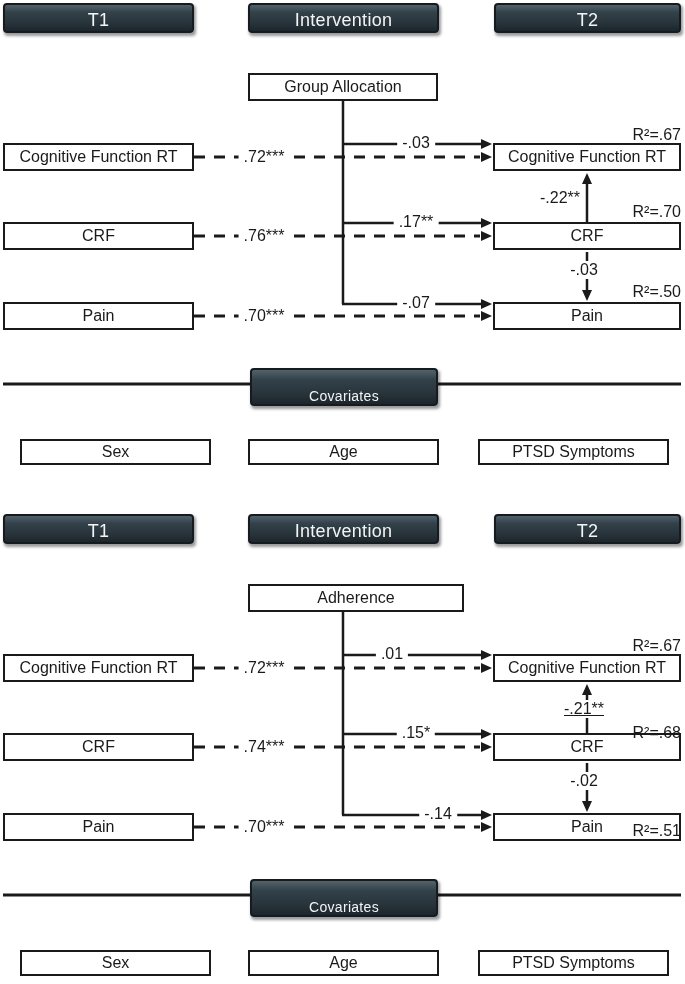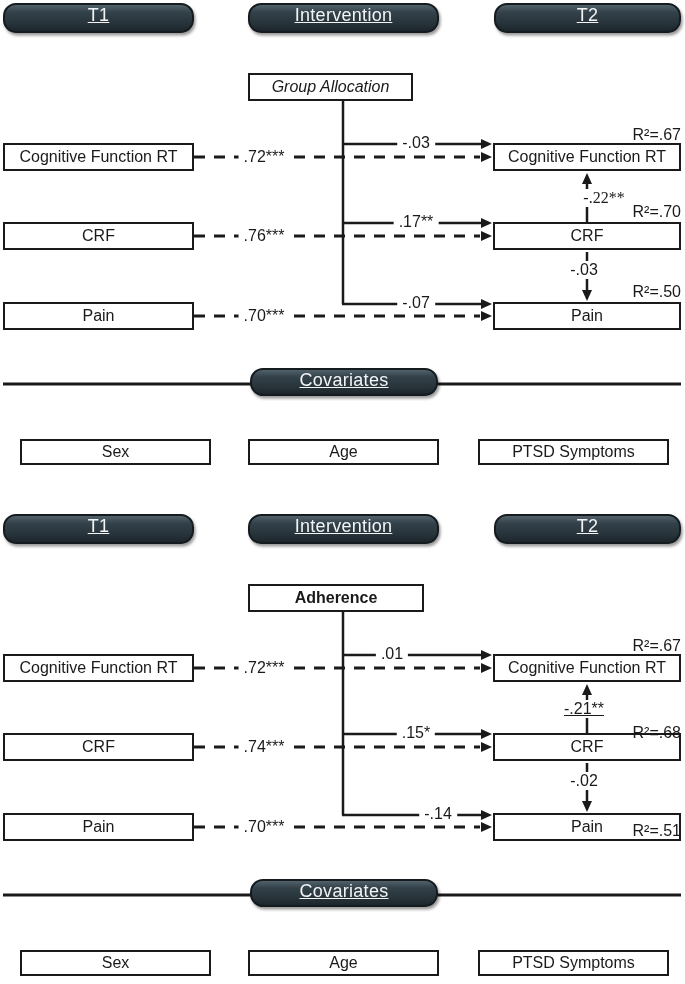--- a/index.html
+++ b/index.html
@@ -1,30 +1,30 @@
 <!DOCTYPE html>
 <html><head>
 <meta charset="utf-8">
 <style>
   html,body{margin:0;padding:0;background:#ffffff;}
   body{width:685px;height:984px;position:relative;font-family:"Liberation Sans",sans-serif;color:#1a1a1a;}
   .panel{position:absolute;left:0;width:685px;height:472px;}
   #panel-1{top:0;}
   #panel-2{top:511px;}
   .lines{position:absolute;left:0;top:0;z-index:1;}
-  .darkbox{position:absolute;box-sizing:border-box;height:30px;border:2px solid #151b1f;border-radius:13px;
+  .darkbox{position:absolute;box-sizing:border-box;height:30px;border:2px solid #151b1f;border-radius:4px;
     background:linear-gradient(180deg,#52626b 0%,#33414a 28%,#273339 72%,#1c262c 100%);
-    color:#f2f4f6;display:flex;align-items:flex-start;justify-content:center;
-    font-size:18px;letter-spacing:.3px;box-shadow:1.5px 2.5px 3px rgba(0,0,0,.4);z-index:3;text-decoration:underline;}
+    color:#f2f4f6;display:flex;align-items:flex-end;justify-content:center;
+    font-size:18px;letter-spacing:.3px;box-shadow:1.5px 2.5px 3px rgba(0,0,0,.4);z-index:3;}
   .whitebox{position:absolute;box-sizing:border-box;height:28px;border:2px solid #1a1a1a;background:#ffffff;
     display:flex;align-items:center;justify-content:center;font-size:16px;z-index:3;}
   .coef{position:absolute;background:#ffffff;padding:0 5px;font-size:16px;white-space:nowrap;
     transform:translate(-50%,-50%);z-index:4;}
   .r2{position:absolute;font-size:16px;white-space:nowrap;z-index:4;}
-  .covbar-title{height:28px;font-size:18px;}
+  .covbar-title{height:38px;font-size:14px;}
 </style>
 </head>
 <body>
 
 <div class="panel" id="panel-1">
   <svg class="lines" width="685" height="472" viewBox="0 0 685 472">
 
     <line x1="343" y1="101" x2="343" y2="304" stroke="#1a1a1a" stroke-width="2.5"></line>
 
     <g stroke="#1a1a1a" stroke-width="2.5" fill="#1a1a1a">
@@ -58,21 +58,21 @@
   <div class="darkbox" style="left:3px;top:3px;width:191px;">
       <span>T1</span>
     </div>
   <div class="darkbox" style="left:248px;top:3px;width:191px;">
       <span>Intervention</span>
     </div>
   <div class="darkbox" style="left:494px;top:3px;width:187px;">
       <span>T2</span>
     </div>
 
-  <div class="whitebox" style="left:248px;top:73px;width:165px;font-style:italic;">
+  <div class="whitebox" style="left:248px;top:73px;width:190px;">
       <span>Group Allocation</span>
     </div>
 
   <div class="whitebox" style="left:3px;top:143px;width:191px;">
       <span>Cognitive Function RT</span>
     </div>
   <div class="whitebox" style="left:3px;top:222px;width:191px;">
       <span>CRF</span>
     </div>
   <div class="whitebox" style="left:3px;top:302px;width:191px;">
@@ -90,21 +90,21 @@
     </div>
 
   <div class="coef" style="left:264px;top:157px;">.72***</div>
   <div class="coef" style="left:264px;top:236px;">.76***</div>
   <div class="coef" style="left:264px;top:316px;">.70***</div>
 
   <div class="coef" style="left:416px;top:143px;">-.03</div>
   <div class="coef" style="left:416px;top:222px;">.17**</div>
   <div class="coef" style="left:416px;top:303px;">-.07</div>
 
-  <div class="coef" style="left:604px;top:198px;font-family:Liberation Serif, serif;">-.22**</div>
+  <div class="coef" style="left:560px;top:198px;">-.22**</div>
   <div class="coef" style="left:584px;top:270px;">-.03</div>
 
   <div class="r2" style="right:4px;top:126px;">R²=.67</div>
   <div class="r2" style="right:4px;top:203px;">R²=.70</div>
   <div class="r2" style="right:4px;top:283px;">R²=.50</div>
 
   <div class="darkbox covbar-title" style="left:250px;top:368px;width:188px;">
       <span>Covariates</span>
     </div>
   <div class="whitebox" style="left:20px;top:439px;width:191px;height:26px;">
@@ -149,21 +149,21 @@
   <div class="darkbox" style="left:3px;top:3px;width:191px;">
       <span>T1</span>
     </div>
   <div class="darkbox" style="left:248px;top:3px;width:191px;">
       <span>Intervention</span>
     </div>
   <div class="darkbox" style="left:494px;top:3px;width:187px;">
       <span>T2</span>
     </div>
 
-  <div class="whitebox" style="left:248px;top:73px;width:176px;font-weight:bold;">
+  <div class="whitebox" style="left:248px;top:73px;width:216px;">
       <span>Adherence</span>
     </div>
 
   <div class="whitebox" style="left:3px;top:143px;width:191px;">
       <span>Cognitive Function RT</span>
     </div>
   <div class="whitebox" style="left:3px;top:222px;width:191px;">
       <span>CRF</span>
     </div>
   <div class="whitebox" style="left:3px;top:302px;width:191px;">

